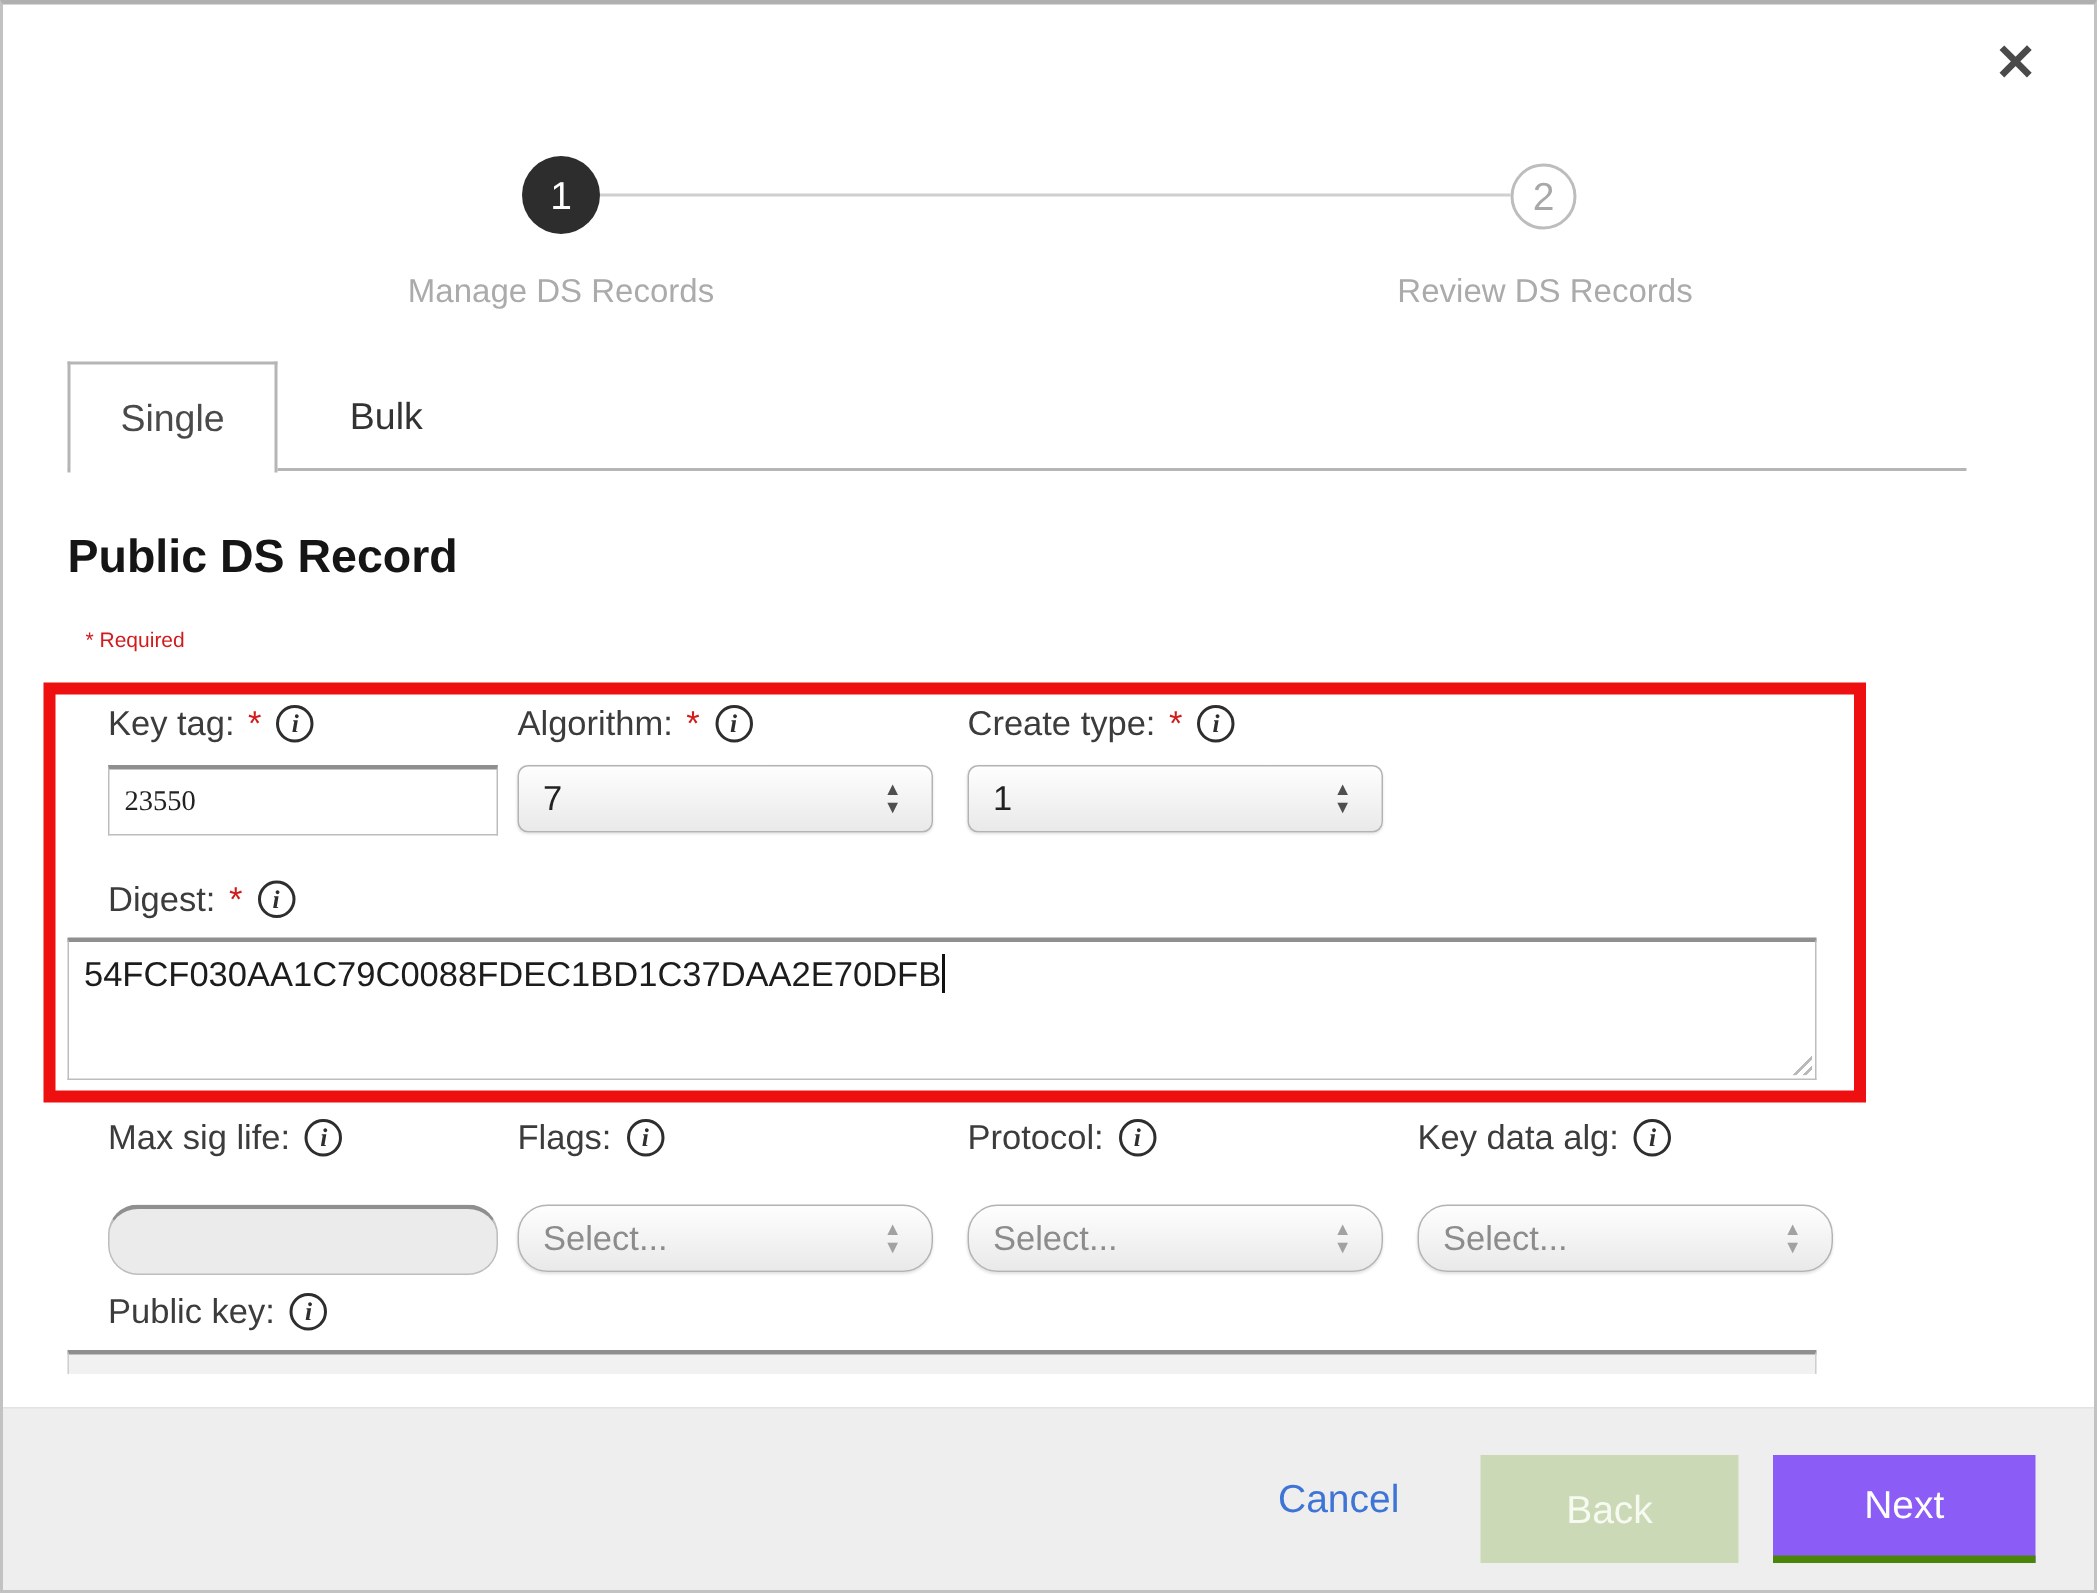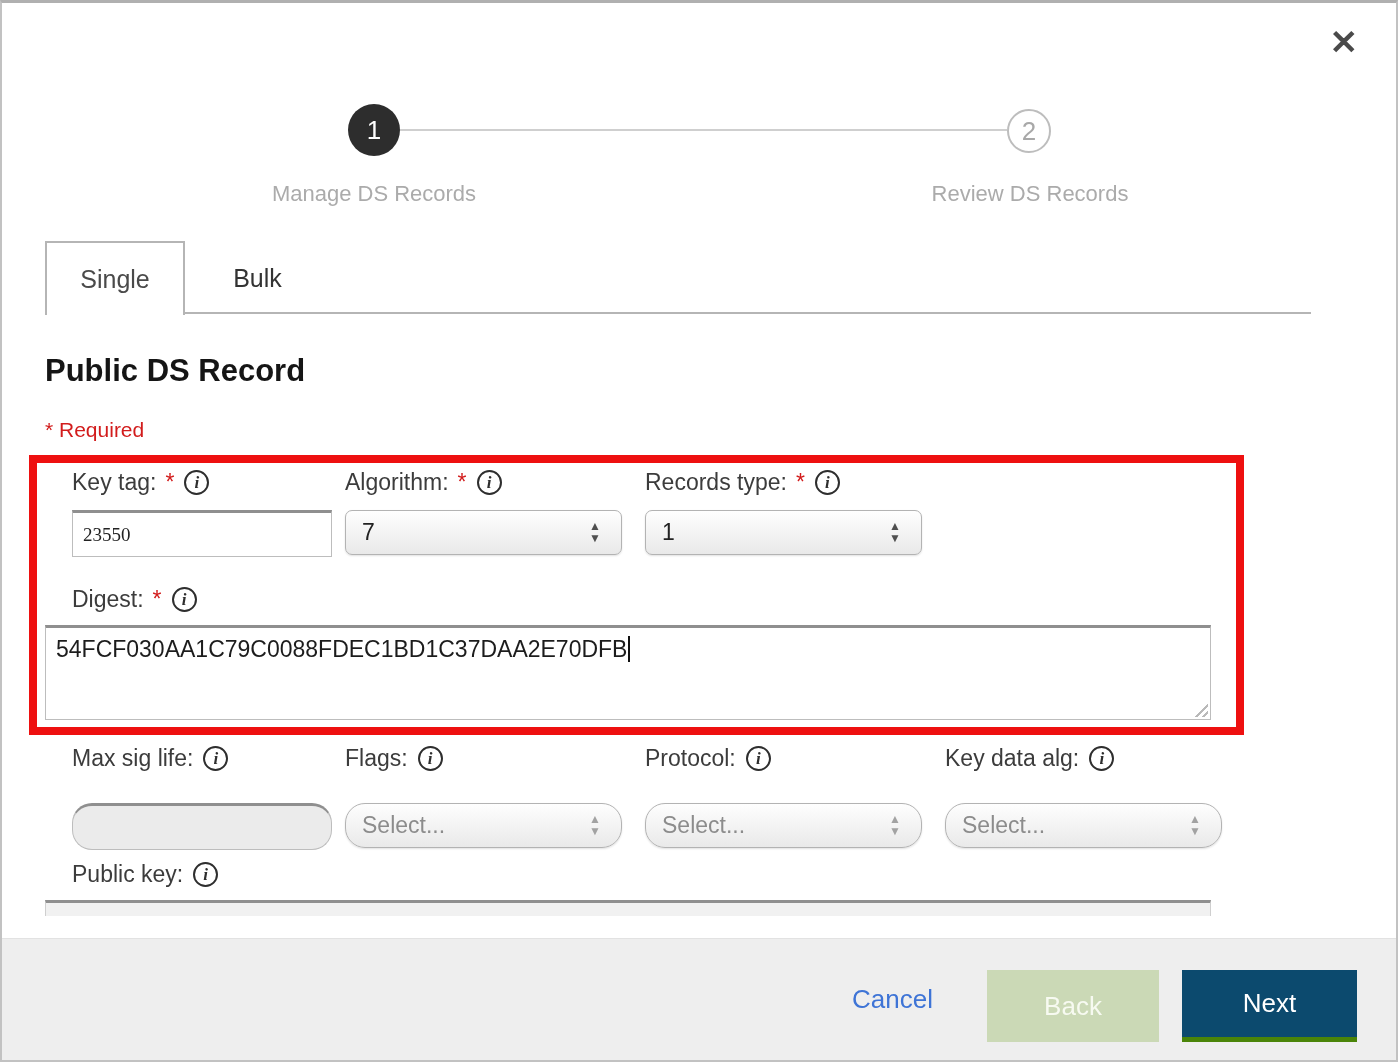--- a/index.html
+++ b/index.html
@@ -47,21 +47,21 @@
     font-size: 25px; cursor: pointer; z-index: 2;
   }
   .tab.active {
     left: 43px; width: 140px; background: #fff; color: #4a4a4a;
     border: 2px solid #b5b5b5; border-bottom: none;
   }
   .tab.inactive { left: 183px; width: 145px; color: #333; }
 
   
   .page-title { position: absolute; left: 43px; top: 350px; font-size: 31px; font-weight: 700; color: #151515; }
-  .required-note { position: absolute; left: 43px; top: 415px; font-size: 21px; color: #d21c1c; }
+  .required-note { position: absolute; left: 55px; top: 415px; font-size: 14px; color: #d21c1c; }
 
   
   .red-box {
     position: absolute; left: 27px; top: 452px; width: 1215px; height: 280px;
     border: 8px solid #ee1010; pointer-events: none; z-index: 6;
   }
 
   
   .field-label {
     position: absolute; font-size: 23px; color: #3c3c3c; display: flex; align-items: center; gap: 7px;
@@ -127,21 +127,21 @@
     background: #eeeeee; border-top: 1px solid #e2e2e2;
   }
   .cancel-link {
     position: absolute; left: 850px; top: 0; height: 100%; display: flex; align-items: center;
     font-size: 26px; color: #3e74d6; cursor: pointer; background: none; border: none;
   }
   .btn { position: absolute; top: 31px; height: 72px; border: none; font-size: 26px; cursor: pointer;
          display: flex; align-items: center; justify-content: center;
          font-family: "Liberation Sans", "DejaVu Sans", sans-serif; }
   .btn.back { left: 985px; width: 172px; background: #cbd9b6; color: #f7faf1; cursor: default; }
-  .btn.next { left: 1180px; width: 175px; background: #0c4a6e; border-bottom: 5px solid #4a8408; color: #fff; }
+  .btn.next { left: 1180px; width: 175px; background: #8b5cf6; border-bottom: 5px solid #4a8408; color: #fff; }
 
   
   .c1 { left: 43px; margin-left: 27px; }  .c2 { left: 343px; }  .c3 { left: 643px; }  .c4 { left: 943px; }
   .r1-label { top: 466px; } .r1-field { top: 507px; }
   .r2-label { top: 583px; }
   .r3-label { top: 742px; } .r3-field { top: 800px; border-radius: 20px; }
   .r4-label { top: 858px; }
 </style>
 </head>
 <body>
@@ -169,21 +169,21 @@
     <span>Key tag:</span>
     <span class="req-star">*</span>
     <span class="info-icon">i</span>
   </div>
   <div class="field-label c2 r1-label">
     <span>Algorithm:</span>
     <span class="req-star">*</span>
     <span class="info-icon">i</span>
   </div>
   <div class="field-label c3 r1-label">
-    <span>Records type:</span>
+    <span>Create type:</span>
     <span class="req-star">*</span>
     <span class="info-icon">i</span>
   </div>
 
   <input class="text-input c1 r1-field" value="23550" style="">
   <div class="select c2 r1-field">
     <span class="sel-value">7</span>
     <span class="sel-arrows">
       <span>▲</span>
         <span>▼</span>

